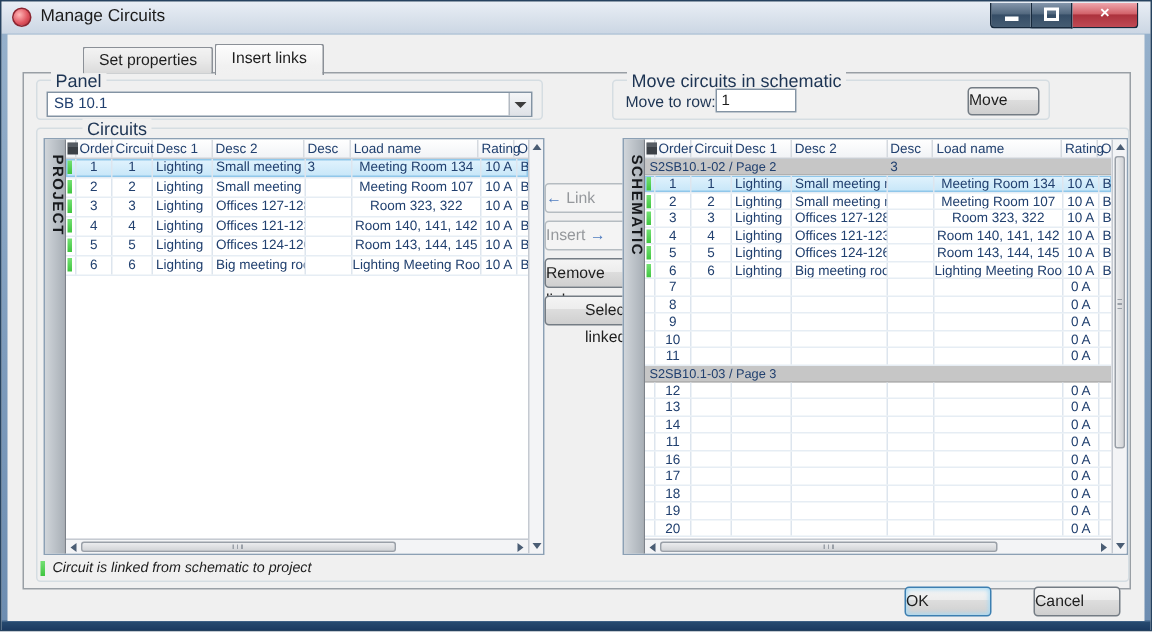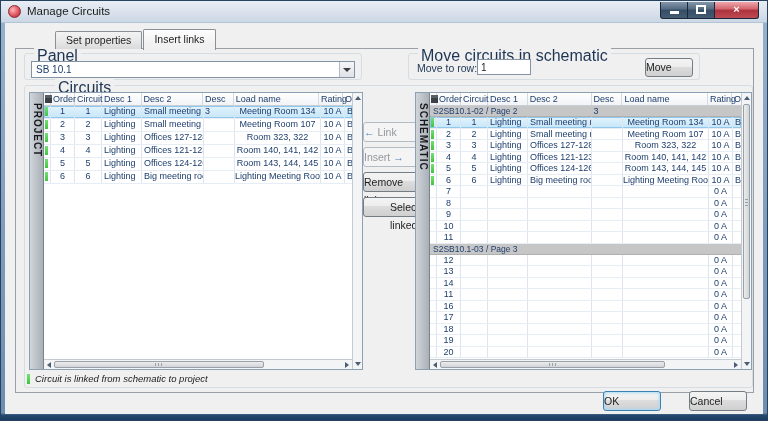--- a/index.html
+++ b/index.html
@@ -31,21 +31,21 @@
   .tab { height: 18px; line-height: 17px; padding: 0 10px; font-size: 10.5px; color: #1e1e1e;
     background: linear-gradient(#f3f3f3,#eaeaea 45%,#dadada); border: 1px solid #8b9097; border-bottom: none;
     border-radius: 2px 2px 0 0; margin-right: 1px; }
   .tab.active { height: 21px; line-height: 19px; background: linear-gradient(#fdfdfd,#f1f1f1 70%,#f0f0f0); margin-bottom: -1px; }
 
   .tabpage { position: absolute; left: 10px; top: 25px; width: 739px; height: 345px;
     border: 1px solid #999fa5; background: #f0f0f0; }
 
   .groupbox { position: absolute; border: 1px solid #d5dde2; border-radius: 3px; }
   .gb-label { position: absolute; top: -7px; left: 9px; background: #f0f0f0; padding: 0 3px;
-    font-size: 16px; color: #1d3453; white-space: nowrap; }
+    font-size: 12px; color: #1d3453; white-space: nowrap; }
 
   #panel-group { left: 8px; top: 4px; width: 338px; height: 27px; }
   .combo { position: absolute; left: 6px; right: 6px; top: 7px; height: 17px; border: 1px solid #8393a3;
     background: #fff; display: flex; cursor: default; }
   .combo-text { flex: 1; font-size: 10px; color: #21406f; line-height: 15px; padding-left: 4px; }
   .combo-btn { width: 15px; border-left: 1px solid #b3bac2; background: linear-gradient(#f4f5f7,#dfe2e7); position: relative; }
   .combo-btn b { position: absolute; left: 3px; top: 6px; width: 0; height: 0;
     border: 4px solid transparent; border-top: 4px solid #3c3c3c; border-bottom: none; }
 
   #move-group { left: 392px; top: 4px; width: 292px; height: 27px; }

